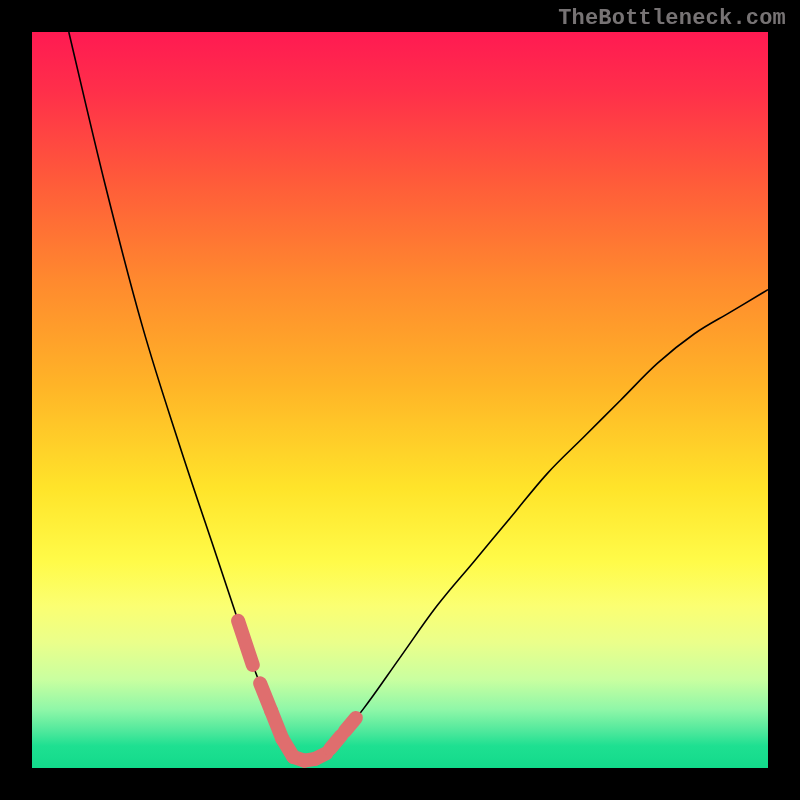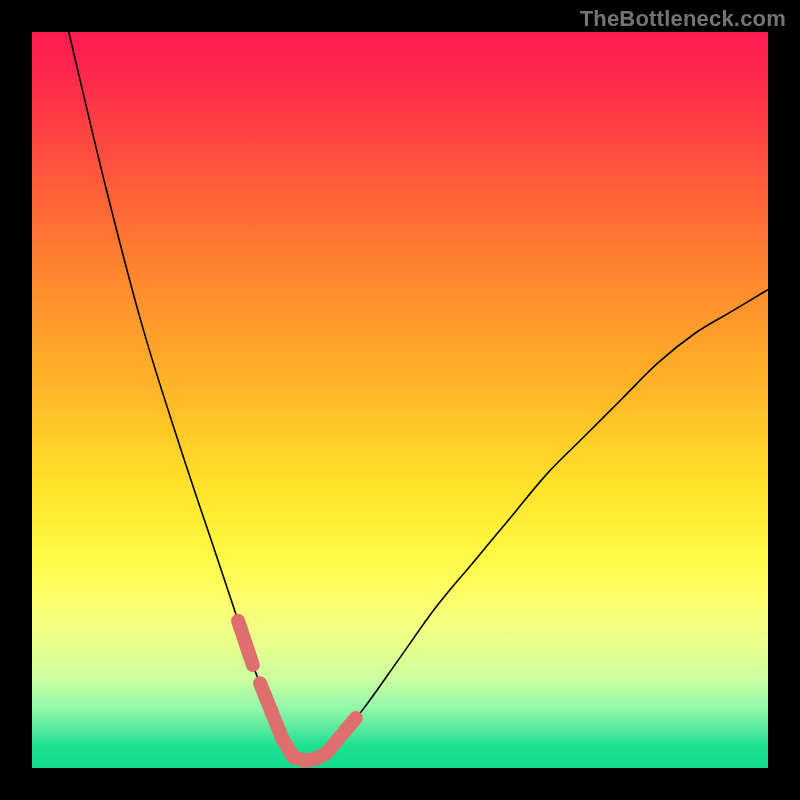--- a/index.html
+++ b/index.html
@@ -11,20 +11,21 @@
     font-family: Arial, Helvetica, sans-serif;
     overflow: hidden;
   }
   .frame {
     position: absolute;
     top: 0;
     left: 0;
     width: 800px;
     height: 800px;
     background: #000;
+    font-family: Liberation Mono, monospace;
   }
   .plot-area {
     position: absolute;
     top: 32px;
     left: 32px;
     width: 736px;
     height: 736px;
     overflow: hidden;
   }
   .gradient {

